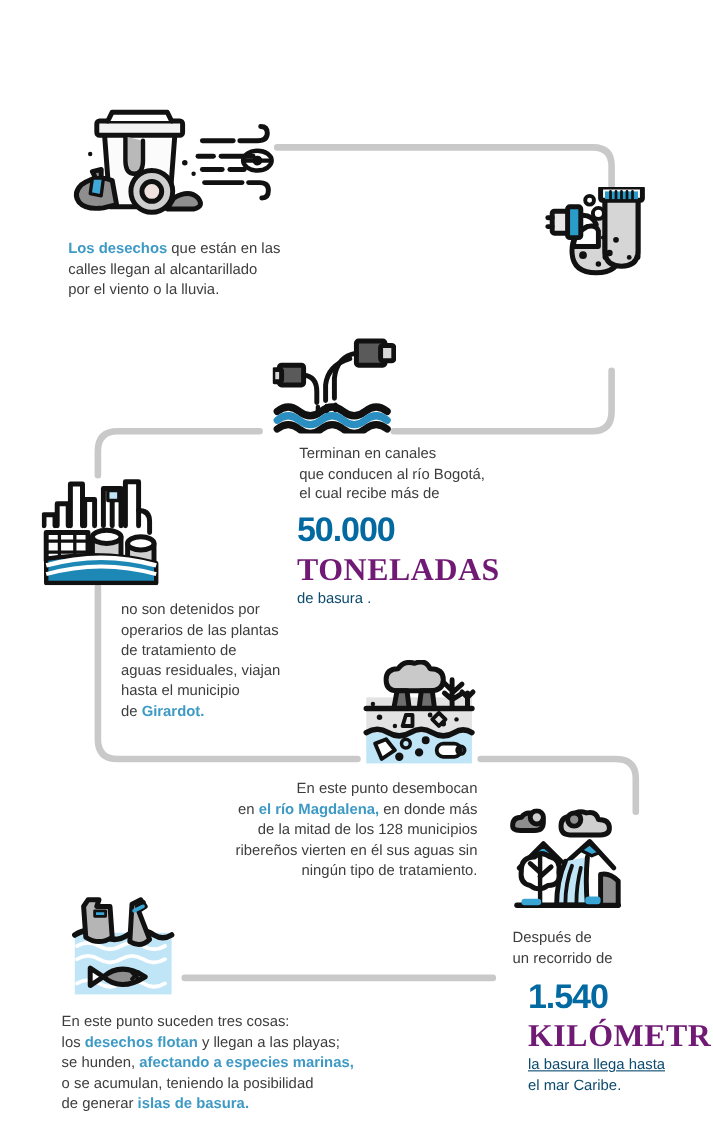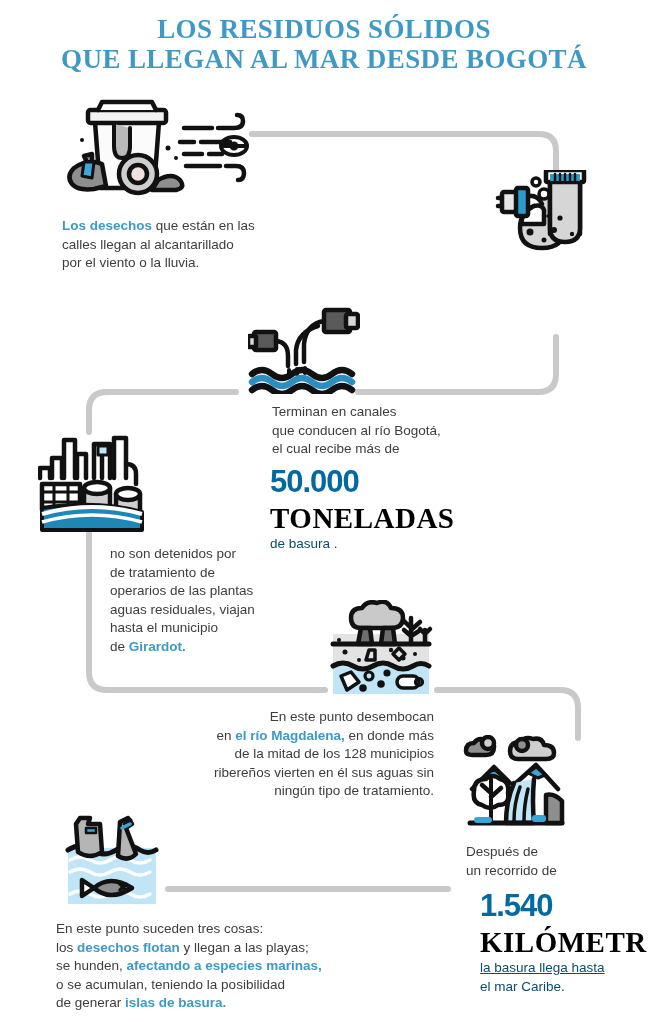--- a/index.html
+++ b/index.html
@@ -43,37 +43,33 @@
     font-size:31px;
     line-height:44px;
     color:#0369a1;
     letter-spacing:-1px;
   }
   .bigunit {
     font-family:"Liberation Serif", serif;
     font-weight:bold;
     font-size:29px;
     line-height:28px;
-    color:#000000;
+    color:#701a75;
     letter-spacing:0.5px;
   }
   .bigtail { font-size:13.5px; line-height:18.5px; color:#0c4a6e; }
 
   
   .icon { position:absolute; }
 </style>
 </head>
 <body>
 
 <div id="stage">
 
-  <div class="title">
-    <span class="l1">LOS RESIDUOS SÓLIDOS</span>
-    <span class="l2">QUE LLEGAN AL MAR DESDE BOGOTÁ</span>
-  </div>
 
   <svg id="connectors" viewBox="0 0 648 1022" width="648" height="1022">
 
     <path d="M252,134 L539,134 Q556,134 556,151 L556,232" fill="none" stroke="#c9c9c9" stroke-width="6" stroke-linecap="round"></path>
 
     <path d="M556,337 L556,374 Q556,392 538,392 L358,392" fill="none" stroke="#c9c9c9" stroke-width="6" stroke-linecap="round"></path>
 
     <path d="M236,392 L107,392 Q89,392 89,410 L89,432" fill="none" stroke="#c9c9c9" stroke-width="6" stroke-linecap="round"></path>
 
     <path d="M89,534 L89,672 Q89,690 107,690 L325,690" fill="none" stroke="#c9c9c9" stroke-width="6" stroke-linecap="round"></path>
@@ -239,22 +235,22 @@
       <g stroke="#111" stroke-width="4" stroke-linejoin="round">
         <path d="M4 76 L4 98 L104 98 L104 80 Q60 68 4 76 Z" fill="#1d87b5"></path>
         <path d="M4 82 Q54 68 104 82" fill="none" stroke="#fff" stroke-width="4"></path>
         <path d="M4 90 Q54 76 104 90" fill="none" stroke="#fff" stroke-width="3.5"></path>
       </g>
     </svg>
   </div>
 
   <div class="tblock ta-left" style="left:110px; top:545px; width:200px;">
     <div>no son detenidos por</div>
+    <div>operarios de las plantas</div>
     <div>de tratamiento de</div>
-    <div>operarios de las plantas</div>
     <div>aguas residuales, viajan</div>
     <div>hasta el municipio</div>
     <div><span>de </span><span class="hl">Girardot.</span></div>
   </div>
 
   <div class="icon" style="left:325px; top:600px; width:112px; height:96px;">
     <svg viewBox="0 0 112 96" width="112" height="96">
 
       <rect x="8" y="34" width="96" height="32" fill="#e3e3e3"></rect>
 

